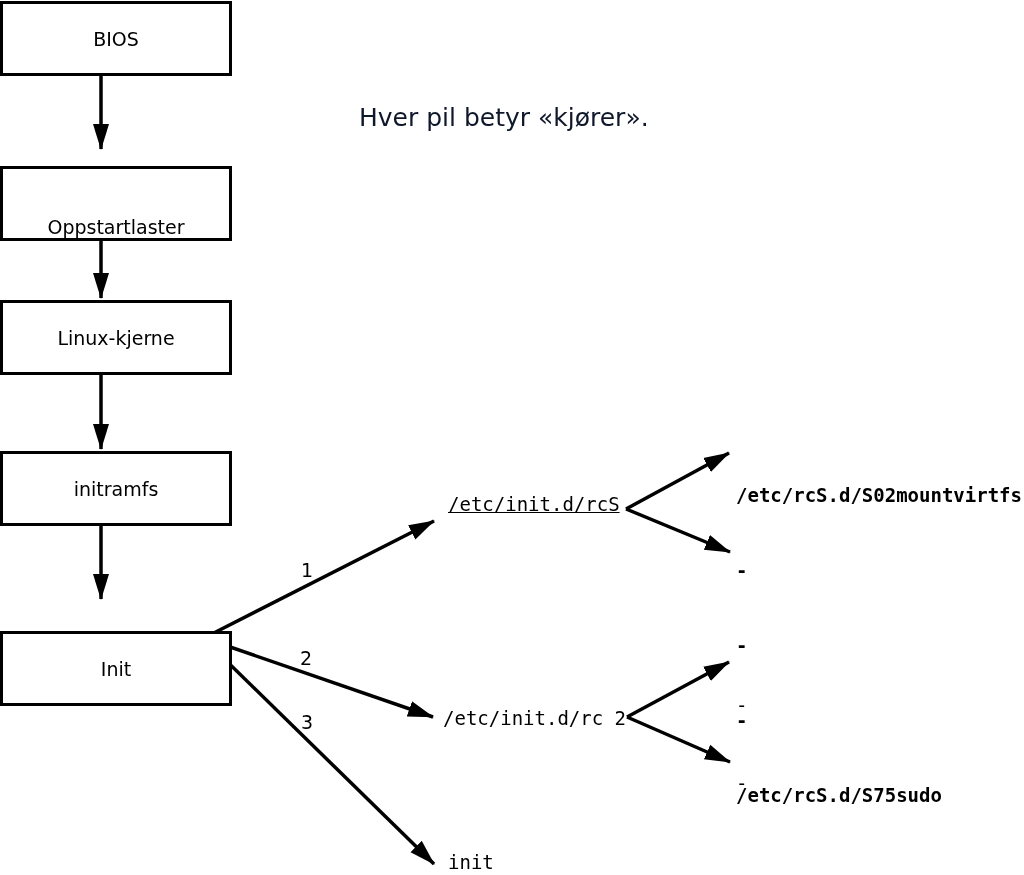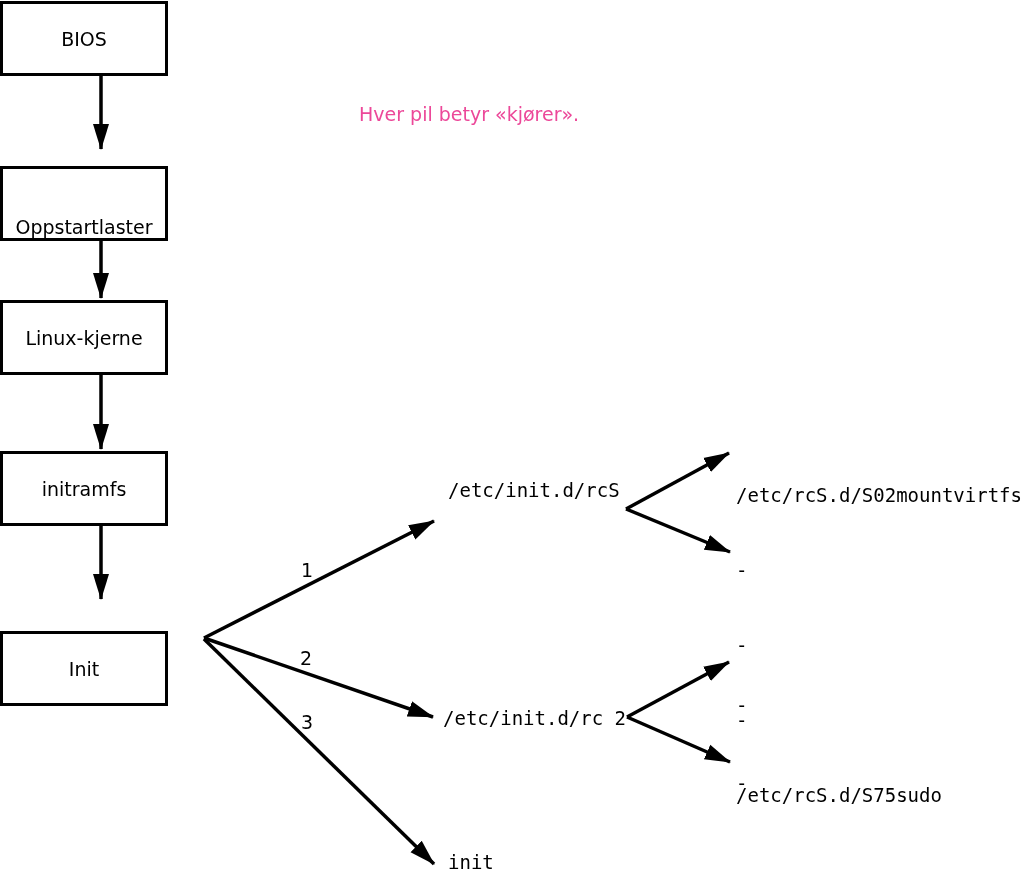--- a/index.html
+++ b/index.html
@@ -13,36 +13,36 @@
     color: #000000;
   }
   #arrows {
     position: absolute;
     left: 0; top: 0;
     width: 1024px; height: 875px;
   }
   .node-box {
     position: absolute;
     left: 0;
-    width: 168px;
+    width: 232px;
     height: 75px;
     box-sizing: border-box;
     border: 3px solid #000000;
     background: #ffffff;
     display: flex;
     align-items: center;
     justify-content: center;
     font-size: 19px;
     color: #000000;
   }
   .note-text {
     position: absolute;
-    font-size: 19px;
+    font-size: 25px;
     white-space: nowrap;
-    color: #ec4899;
+    color: #0f172a;
   }
   .edge-label {
     position: absolute;
     transform: translate(-50%, -50%);
     font-size: 19px;
     color: #000000;
   }
   .mono-label {
     position: absolute;
     transform: translateY(-50%);
@@ -52,21 +52,21 @@
     color: #000000;
   }
   .script-list {
     position: absolute;
     font-family: "DejaVu Sans Mono", monospace;
     font-size: 19px;
     white-space: pre;
     color: #000000;
   }
   .script-list div { height: auto; }
-  .lh25 { line-height: 25px; }
+  .lh25 { line-height: 25px; font-weight: bold; }
   .lh26 { line-height: 26px; }
 </style>
 </head>
 <body>
 
 <div id="diagram">
 
   <svg id="arrows" viewBox="0 0 1024 875" xmlns="http://www.w3.org/2000/svg">
     <defs>
       <marker id="ah" markerUnits="userSpaceOnUse" markerWidth="28" markerHeight="20" refX="25" refY="9" orient="auto">
@@ -106,21 +106,21 @@
     <span>Linux-kjerne</span>
   </div>
   <div class="node-box" style="top:601px;margin-top:30px;">
     <span>Init</span>
   </div>
 
   <div class="edge-label" style="left:307px; top:570px;">1</div>
   <div class="edge-label" style="left:306px; top:658px;">2</div>
   <div class="edge-label" style="left:307px; top:722px;">3</div>
 
-  <div class="mono-label" style="left:448px; top:490px;">/etc/init.d/rcS</div>
+  <div class="mono-label" style="left:448px; top:504px;text-decoration:underline;">/etc/init.d/rcS</div>
   <div class="mono-label" style="left:443px; top:718px;">/etc/init.d/rc 2</div>
   <div class="mono-label" style="left:448px; top:862px;">init</div>
 
   <div class="script-list lh25" style="left:736px; top:433px;">
     <div>/etc/rcS.d/S02mountvirtfs</div>
     <div>-</div>
     <div>-</div>
     <div>-</div>
     <div>/etc/rcS.d/S75sudo</div>
   </div>

